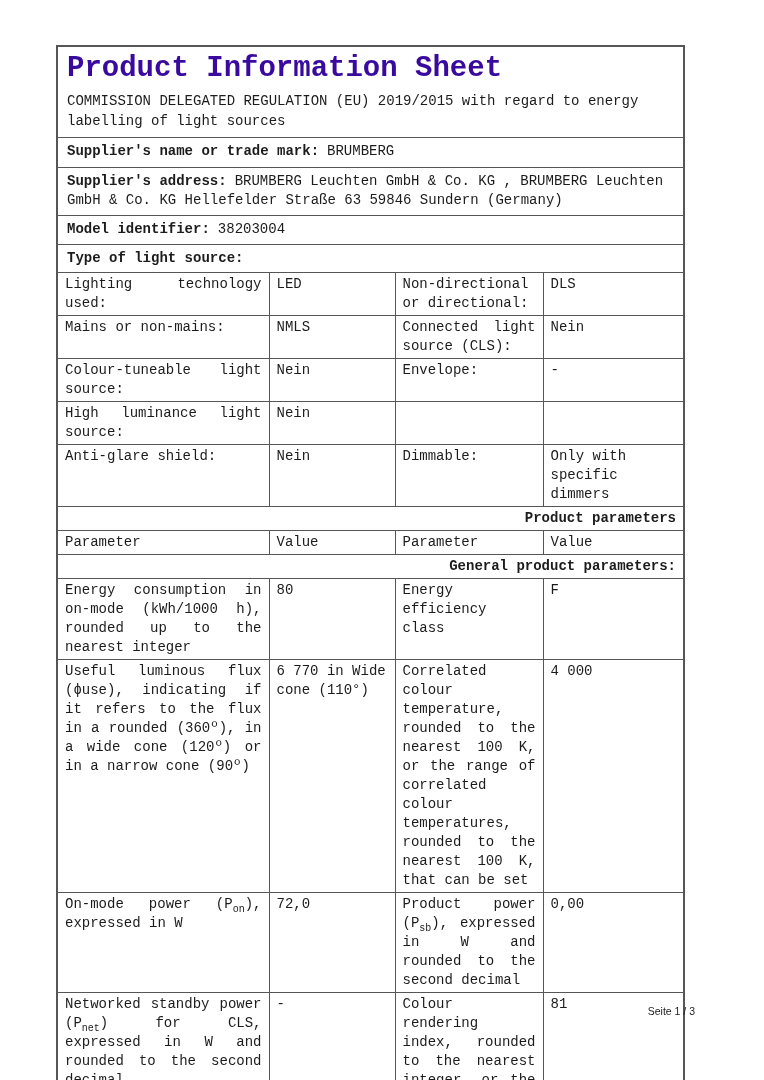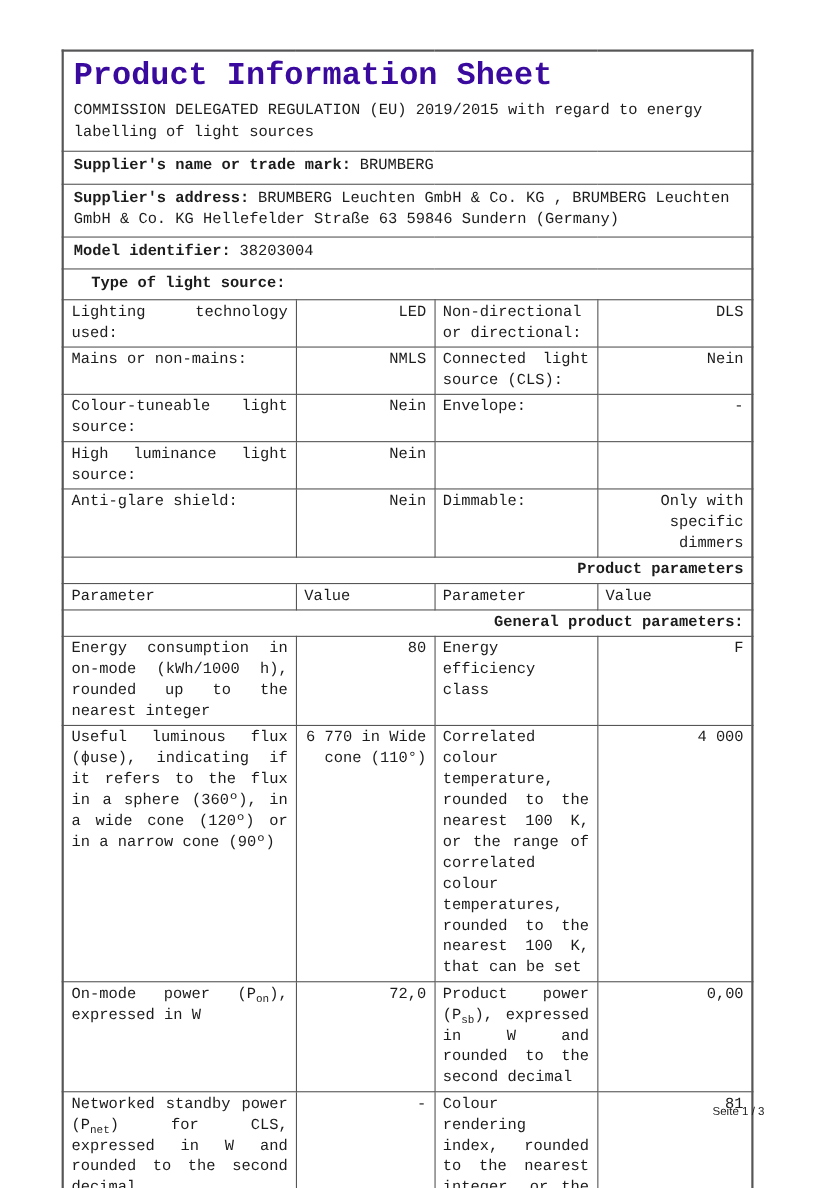--- a/index.html
+++ b/index.html
@@ -27,39 +27,39 @@
     line-height: 19px;
     font-family: Liberation Mono, monospace;
   }
   td {
     border: 1.5px solid #565656;
     vertical-align: top;
     padding: 2px 7px;
     overflow: hidden;
   }
   td.param { text-align: justify; }
-  td.value { text-align: right; }
+  td.value { text-align: left; }
   .bold { font-weight: bold; }
   .title-cell { padding: 4px 9px 6px 9px; }
   h1.doc-title {
     margin: 0 0 4px 0;
     font-size: 29px;
     line-height: 36px;
     font-weight: bold;
     color: #3a0a9f;
     letter-spacing: 0px;
   }
   .regulation {
     font-size: 14px;
     line-height: 20px;
     color: #1c1c1c;
   }
   .label-row { padding: 4px 9px; }
   .label-val { margin-left: 8px; font-weight: normal; }
-  .section-head { font-weight: bold; padding: 4px 25px; }
+  .section-head { font-weight: bold; padding: 4px 9px; }
   .center-head { text-align: right; font-weight: bold; }
   .para2 { margin-top: 9px; }
   sub { font-size: 10px; line-height: 0; }
   .footer {
     position: absolute;
     top: 1005px;
     right: 69px;
     font-size: 10.5px;
     color: #1c1c1c;
   }
@@ -159,21 +159,21 @@
     </tr>
 
     <tr style="height:59px">
       <td class="param">Energy consumption in on-mode (kWh/1000 h), rounded up to the nearest integer</td>
       <td class="value">80</td>
       <td class="param">Energy efficiency class</td>
       <td class="value">F</td>
     </tr>
 
     <tr style="height:189px">
-      <td class="param">Useful luminous flux (ϕuse), indicating if it refers to the flux in a sphere (360º), in a wide cone (120º) or in a narrow cone (90º)</td>
+      <td class="param">Useful luminous flux (ϕuse), indicating if it refers to the flux in a rounded (360º), in a wide cone (120º) or in a narrow cone (90º)</td>
       <td class="value">6 770 in Wide cone (110°)</td>
       <td class="param">Correlated colour temperature, rounded to the nearest 100 K, or the range of correlated colour temperatures, rounded to the nearest 100 K, that can be set</td>
       <td class="value">4 000</td>
     </tr>
 
     <tr style="height:77px">
       <td class="param"><span>On-mode power (P</span><sub>on</sub><span>), expressed in W</span></td>
       <td class="value">72,0</td>
       <td class="param"><span>Product power (P</span><sub>sb</sub><span>), expressed in W and rounded to the second decimal</span></td>
       <td class="value">0,00</td>

